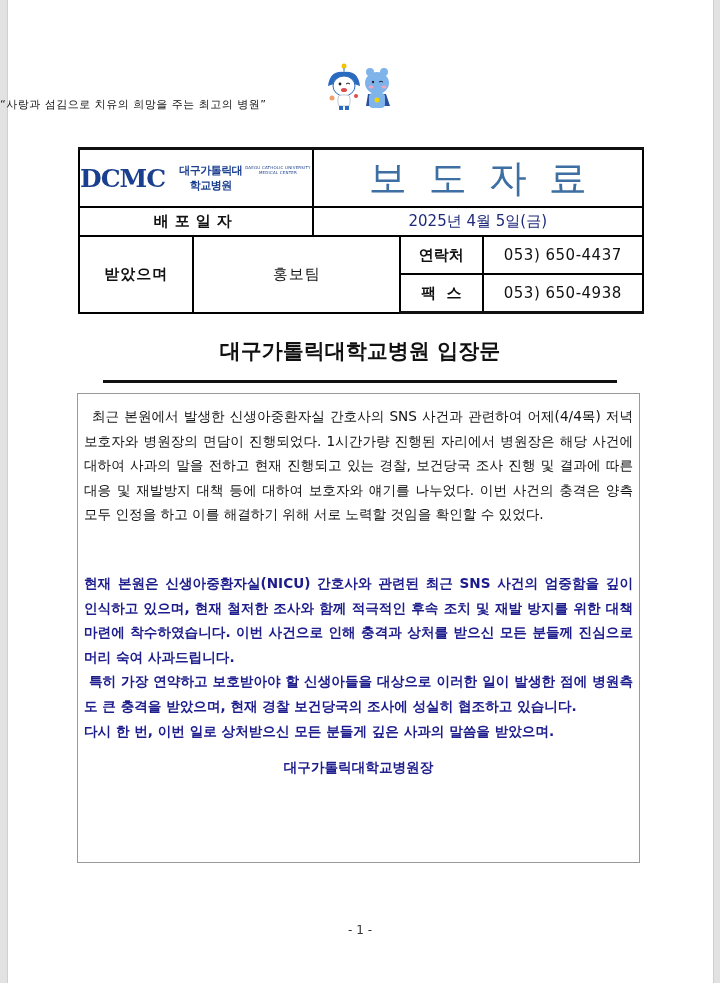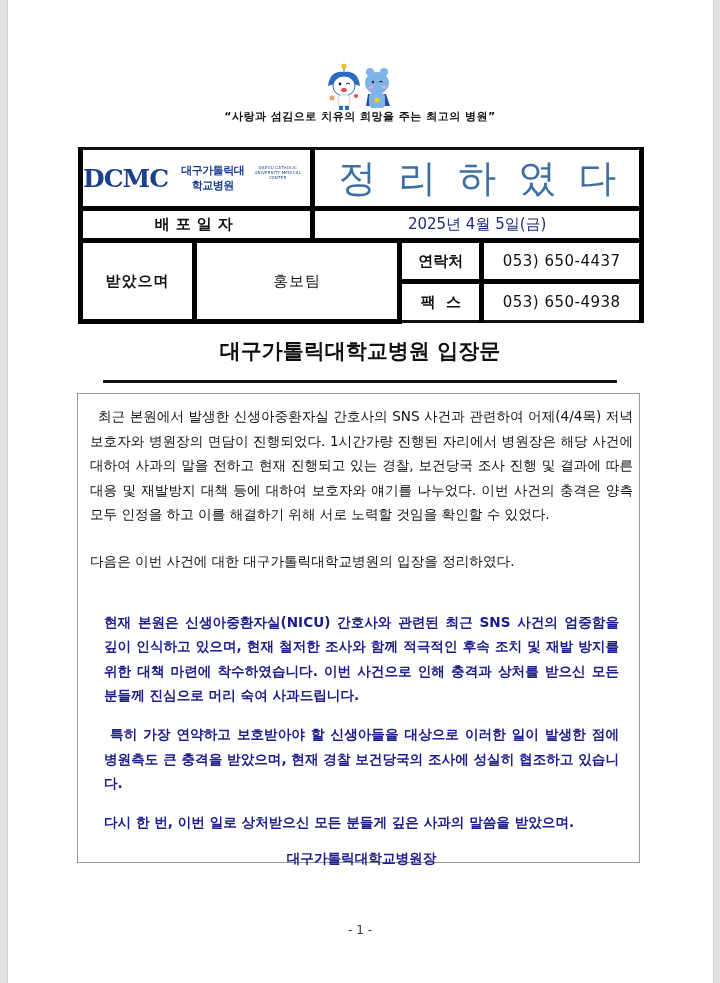--- a/index.html
+++ b/index.html
@@ -4,48 +4,48 @@
   <style>
     html, body { margin: 0; padding: 0; }
     body {
       width: 720px; height: 983px; background: #ffffff; position: relative; overflow: hidden;
       font-family: "DejaVu Sans", "Liberation Sans", sans-serif; color: #111;
     }
     .side-left { position: absolute; left: 0; top: 0; width: 7px; height: 983px; background: #e2e2e2; border-right: 1px solid #cfcfcf; }
     .side-right { position: absolute; right: 0; top: 0; width: 6px; height: 983px; background: #e2e2e2; border-left: 1px solid #cfcfcf; }
 
     .mascots { position: absolute; left: 318px; top: 62px; width: 84px; height: 50px; }
-    .slogan { position: absolute; left: 0; width: 720px; top: 109px; text-align: center; font-size: 11px; letter-spacing: 0.5px; color: #111; font-weight: bold; }
+    .slogan { position: absolute; left: 0; width: 720px; top: 97px; text-align: left; font-size: 11px; letter-spacing: 0.5px; color: #111; font-weight: normal; }
 
     .hdr-table { position: absolute; left: 78px; top: 147px; width: 566px; border-collapse: collapse; table-layout: fixed; }
-    .hdr-table td { border: 5px solid #000000; padding: 0; text-align: center; vertical-align: middle; }
+    .hdr-table td { border: 2px solid #000000; padding: 0; text-align: center; vertical-align: middle; }
     .hdr-table tr:first-child td { border-top: 3px solid #111; }
     .hdr-table tr:last-child td { border-bottom: 3px solid #111; }
     .logo-cell { height: 56px; }
     .logo-wrap { display: flex; align-items: center; justify-content: center; gap: 12px; }
     .logo-mark { font-family: "DejaVu Serif", "Liberation Serif", serif; font-weight: bold; font-size: 25px; color: #1b3f8f; letter-spacing: -1px; }
     .logo-text { display: flex; flex-direction: row; align-items: flex-start; }
     .logo-kr { font-size: 11px; color: #1b3f8f; font-weight: bold; letter-spacing: -0.5px; }
     .logo-en { font-size: 4px; color: #1b3f8f; letter-spacing: 0.2px; margin-top: 2px; }
     .press-title { font-size: 38px; color: #3e6fa3; letter-spacing: 22px; padding-left: 22px; font-weight: normal; }
     .label-cell { font-size: 15px; font-weight: bold; letter-spacing: 6px; height: 27px; }
     .date-cell { font-size: 15px; color: #1f2a7a; }
     .dept-label { font-size: 15px; font-weight: bold; letter-spacing: 1px; }
     .dept-val { font-size: 15px; letter-spacing: 1px; }
     .contact-label { font-size: 15px; font-weight: bold; height: 36px; }
     .contact-val { font-size: 15px; letter-spacing: 0.5px; }
 
     .doc-title { position: absolute; left: 0; width: 720px; top: 337px; text-align: center; font-size: 21px; font-weight: bold; color: #111; }
     .title-rule { position: absolute; left: 103px; top: 380px; width: 514px; height: 3px; background: #111; }
 
-    .body-box { position: absolute; left: 77px; top: 393px; width: 563px; height: 470px; border: 1px solid #999; box-sizing: border-box; padding: 10px 6px 0 12px; }
+    .body-box { position: absolute; left: 77px; top: 393px; width: 563px; height: 470px; border: 1px solid #999; box-sizing: border-box; padding: 10px 6px 0 6px; }
     .para { font-size: 13.6px; line-height: 24.6px; text-align: justify; margin: 0; color: #111; }
     .para.indent { text-indent: 8px; }
     .gap { height: 22px; }
-    .statement { font-size: 13.6px; line-height: 24.6px; color: #1c1c8c; font-weight: bold; text-align: justify; margin: 14px; }
+    .statement { font-size: 13.6px; line-height: 24.6px; color: #1c1c8c; font-weight: bold; text-align: justify; margin: 0; }
     .signature { text-align: center; font-size: 13.6px; font-weight: bold; color: #1c1c8c; margin-top: 16px; }
 
     .page-num { position: absolute; left: 0; width: 720px; top: 923px; text-align: center; font-size: 12px; color: #333; }
   </style>
 </head>
 <body>
 
 <div class="side-left"></div>
 <div class="side-right"></div>
 
@@ -91,21 +91,21 @@
     <td colspan="2" class="logo-cell">
       <div class="logo-wrap">
         <span class="logo-mark">DCMC</span>
         <span class="logo-text">
           <span class="logo-kr">대구가톨릭대학교병원</span>
           <span class="logo-en">DAEGU CATHOLIC UNIVERSITY MEDICAL CENTER</span>
         </span>
       </div>
     </td>
     <td colspan="3">
-      <span class="press-title">정리하였다</span>
+      <span class="press-title">보도자료</span>
     </td>
   </tr>
   <tr>
     <td colspan="2" class="label-cell">배포일자</td>
     <td colspan="3" class="date-cell">2025년 4월 5일(금)</td>
   </tr>
   <tr>
     <td rowspan="2" class="dept-label">받았으며</td>
     <td colspan="2" rowspan="2" class="dept-val">홍보팀</td>
     <td class="contact-label">연락처</td>
@@ -117,21 +117,20 @@
   </tr>
 </tbody>
   </table>
 
 <div class="doc-title">대구가톨릭대학교병원 입장문</div>
 <div class="title-rule"></div>
 
 <div class="body-box">
   <p class="para indent">최근 본원에서 발생한 신생아중환자실 간호사의 SNS 사건과 관련하여 어제(4/4목) 저녁 보호자와 병원장의 면담이 진행되었다. 1시간가량 진행된 자리에서 병원장은 해당 사건에 대하여 사과의 말을 전하고 현재 진행되고 있는 경찰, 보건당국 조사 진행 및 결과에 따른 대응 및 재발방지 대책 등에 대하여 보호자와 얘기를 나누었다. 이번 사건의 충격은 양측 모두 인정을 하고 이를 해결하기 위해 서로 노력할 것임을 확인할 수 있었다.</p>
   <div class="gap"></div>
-  <p class="para">다음은 이번 사건에 대한 대구가톨릭대학교병원의 입장을 정리하였다.</p>
   <div class="gap"></div>
   <p class="statement">현재 본원은 신생아중환자실(NICU) 간호사와 관련된 최근 SNS 사건의 엄중함을 깊이 인식하고 있으며, 현재 철저한 조사와 함께 적극적인 후속 조치 및 재발 방지를 위한 대책 마련에 착수하였습니다. 이번 사건으로 인해 충격과 상처를 받으신 모든 분들께 진심으로 머리 숙여 사과드립니다.</p>
   <p class="statement" style="white-space:pre-wrap;"> 특히 가장 연약하고 보호받아야 할 신생아들을 대상으로 이러한 일이 발생한 점에 병원측도 큰 충격을 받았으며, 현재 경찰 보건당국의 조사에 성실히 협조하고 있습니다.</p>
   <p class="statement">다시 한 번, 이번 일로 상처받으신 모든 분들게 깊은 사과의 말씀을 받았으며.</p>
   <div class="signature">대구가톨릭대학교병원장</div>
 </div>
 
 <div class="page-num">- 1 -</div>
 
 </body></html>

